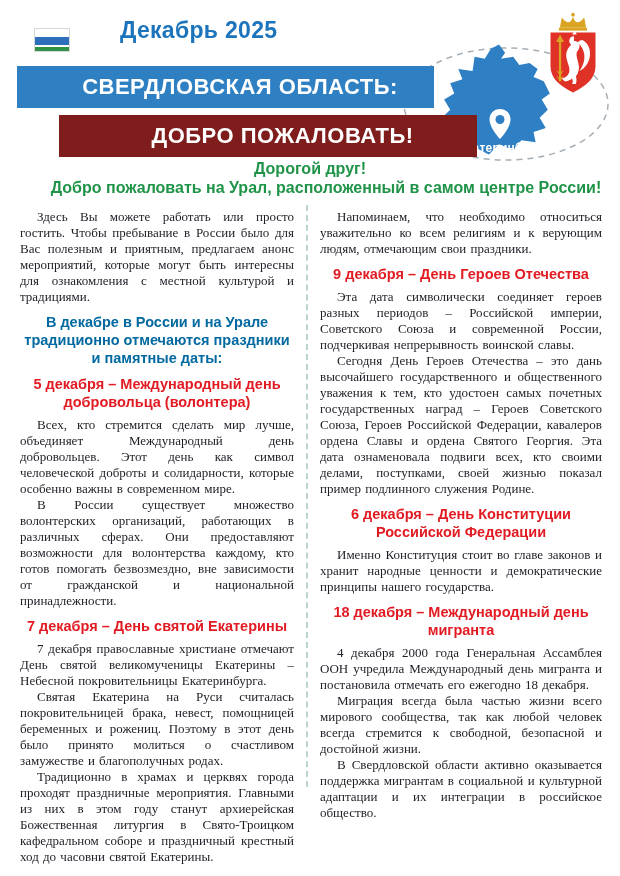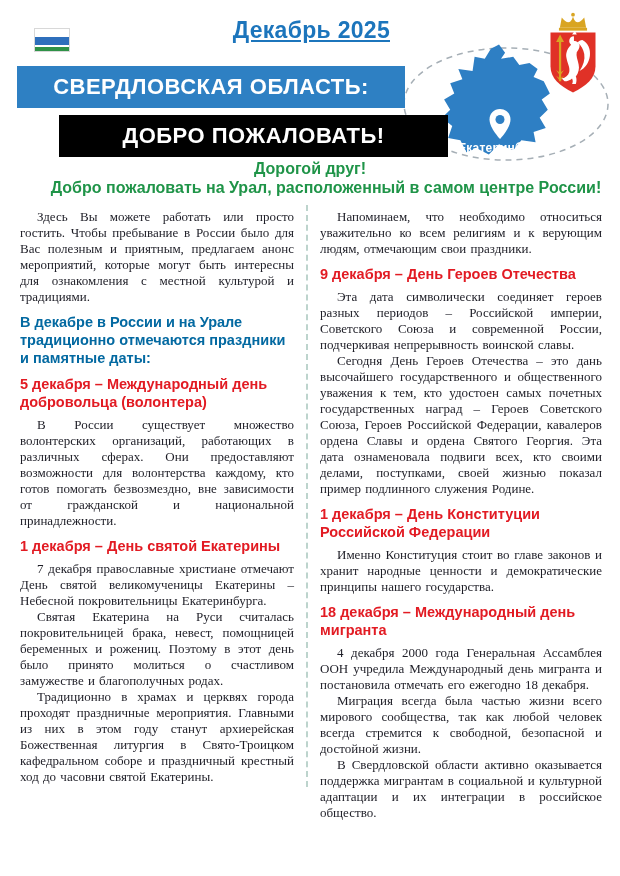--- a/index.html
+++ b/index.html
@@ -9,27 +9,27 @@
 
   
   .header{position:absolute;top:0;left:0;width:620px;height:205px;}
   .flag{position:absolute;left:34px;top:28px;width:36px;height:24px;
         border:1px solid #d8d8d8;box-sizing:border-box;display:flex;flex-direction:column;}
   .flag .f-w1{height:38%;background:#ffffff;}
   .flag .f-b {height:34%;background:#2e6fbc;}
   .flag .f-w2{height:8%; background:#ffffff;}
   .flag .f-g {height:20%;background:#2f9247;}
 
-  .month-title{position:absolute;left:120px;top:17px;width:270px;text-align:right;
-       font-size:23px;font-weight:800;color:#1c75bc;letter-spacing:.3px;text-decoration:underline;}
+  .month-title{position:absolute;left:120px;top:17px;width:270px;text-align:left;
+       font-size:23px;font-weight:800;color:#1c75bc;letter-spacing:.3px;}
 
   .banner{position:absolute;display:flex;align-items:center;justify-content:center;
-       color:#ffffff;font-weight:800;letter-spacing:.5px;}
+       color:#ffffff;font-weight:800;letter-spacing:.5px;padding-left:29px;}
   .banner-blue{left:17px;top:66px;width:388px;height:42px;background:#2e80c3;font-size:22px;}
-  .banner-green{left:59px;top:115px;width:389px;height:42px;background:#000000;font-size:22px;}
+  .banner-green{left:59px;top:115px;width:389px;height:42px;background:#7f1d1d;font-size:22px;}
 
   .decor-svg{position:absolute;left:398px;top:42px;}
   .map-svg{position:absolute;left:438px;top:40px;}
   .pin-svg{position:absolute;left:488px;top:108px;}
   .map-city{position:absolute;left:458px;top:141px;width:84px;text-align:center;
        color:#ffffff;font-size:12px;font-weight:700;letter-spacing:.2px;}
   .emblem-svg{position:absolute;left:543px;top:7px;}
 
   .greeting{position:absolute;left:0;top:159px;width:620px;text-align:center;
        color:#1f9448;font-weight:800;line-height:19px;}
@@ -40,21 +40,21 @@
   .content{position:absolute;left:0;top:205px;width:620px;display:flex;}
   .col{box-sizing:border-box;}
   .col-left{width:304px;padding:4px 10px 0 20px;}
   .col-right{width:316px;padding:4px 18px 0 16px;}
   .divider{position:absolute;left:306px;top:0;height:582px;width:0;
        border-left:2px dashed #bdd4cd;}
 
   .para{margin:0;text-align:justify;text-indent:17px;
        font-family:"Liberation Serif",serif;font-size:13px;line-height:16px;
        color:#1d1d26;word-spacing:1px;}
-  .h-blue,.h-red{margin:8px 0 6px;text-align:left;font-weight:800;
+  .h-blue,.h-red{margin:8px 0 6px;text-align:center;font-weight:800;
        font-size:14.5px;line-height:18px;font-family:"Liberation Sans",sans-serif;}
   .h-blue{color:#0369a1;}
   .h-red{color:#e21b23;}
 </style>
 </head>
 <body>
 
 <div class="page">
 
   <div class="header">
@@ -122,33 +122,34 @@
     </div>
   </div>
 
   <div class="content">
     <div class="divider"></div>
 
     <div class="col col-left">
       <p class="para">Здесь Вы можете работать или просто гостить. Чтобы пребывание в России было для Вас полезным и приятным, предлагаем анонс мероприятий, которые могут быть интересны для ознакомления с местной культурой и традициями.</p>
       <h3 class="h-blue">В декабре в России и на Урале традиционно отмечаются праздники и памятные даты:</h3>
       <h3 class="h-red">5 декабря – Международный день добровольца (волонтера)</h3>
+      <p class="para">Всех, кто стремится сделать мир лучше, объединяет Международный день добровольцев. Этот день как символ человеческой доброты и солидарности, которые особенно важны в современном мире.</p>
       <p class="para">В России существует множество волонтерских организаций, работающих в различных сферах. Они предоставляют возможности для волонтерства каждому, кто готов помогать безвозмездно, вне зависимости от гражданской и национальной принадлежности.</p>
-      <h3 class="h-red">1 декабря – День святой Екатерины</h3>
+      <h3 class="h-red">7 декабря – День святой Екатерины</h3>
       <p class="para">7 декабря православные христиане отмечают День святой великомученицы Екатерины – Небесной покровительницы Екатеринбурга.</p>
       <p class="para">Святая Екатерина на Руси считалась покровительницей брака, невест, помощницей беременных и рожениц. Поэтому в этот день было принято молиться о счастливом замужестве и благополучных родах.</p>
       <p class="para">Традиционно в храмах и церквях города проходят праздничные мероприятия. Главными из них в этом году станут архиерейская Божественная литургия в Свято-Троицком кафедральном соборе и праздничный крестный ход до часовни святой Екатерины.</p>
     </div>
 
     <div class="col col-right">
       <p class="para">Напоминаем, что необходимо относиться уважительно ко всем религиям и к верующим людям, отмечающим свои праздники.</p>
       <h3 class="h-red">9 декабря – День Героев Отечества</h3>
       <p class="para">Эта дата символически соединяет героев разных периодов – Российской империи, Советского Союза и современной России, подчеркивая непрерывность воинской славы.</p>
       <p class="para">Сегодня День Героев Отечества – это дань высочайшего государственного и общественного уважения к тем, кто удостоен самых почетных государственных наград – Героев Советского Союза, Героев Российской Федерации, кавалеров ордена Славы и ордена Святого Георгия. Эта дата ознаменовала подвиги всех, кто своими делами, поступками, своей жизнью показал пример подлинного служения Родине.</p>
-      <h3 class="h-red">1 декабря – День Конституции Российской Федерации</h3>
+      <h3 class="h-red">6 декабря – День Конституции Российской Федерации</h3>
       <p class="para">Именно Конституция стоит во главе законов и хранит народные ценности и демократические принципы нашего государства.</p>
       <h3 class="h-red">18 декабря – Международный день мигранта</h3>
       <p class="para">4 декабря 2000 года Генеральная Ассамблея ООН учредила Международный день мигранта и постановила отмечать его ежегодно 18 декабря.</p>
       <p class="para">Миграция всегда была частью жизни всего мирового сообщества, так как любой человек всегда стремится к свободной, безопасной и достойной жизни.</p>
       <p class="para">В Свердловской области активно оказывается поддержка мигрантам в социальной и культурной адаптации и их интеграции в российское общество.</p>
     </div>
   </div>
 
 </div>
 

